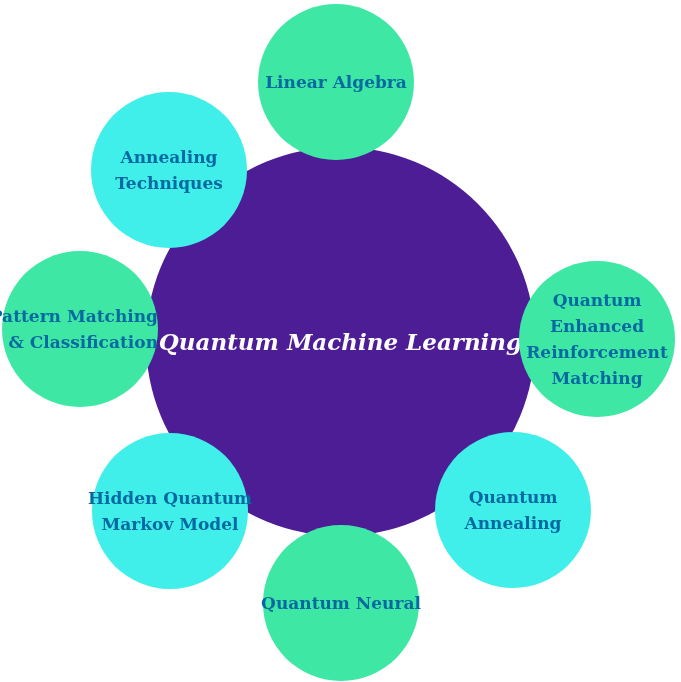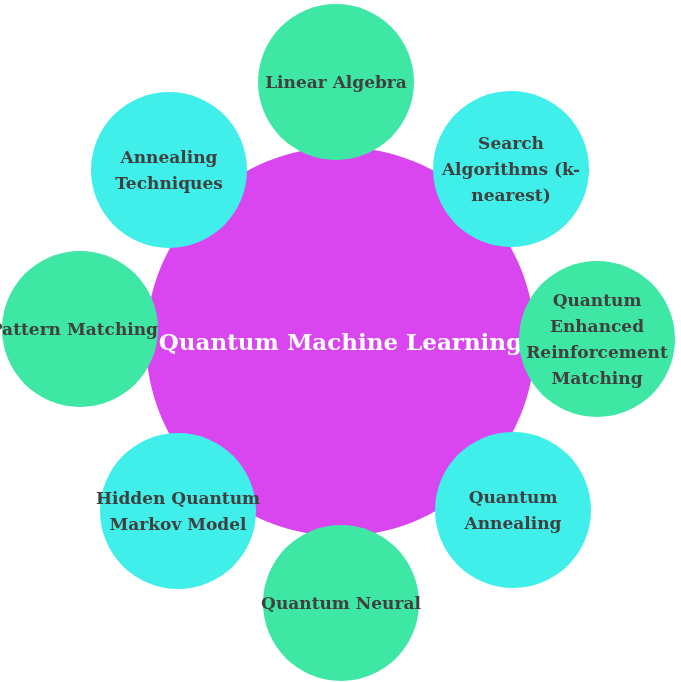--- a/index.html
+++ b/index.html
@@ -37,77 +37,73 @@
     font-weight: bold;
     line-height: 34px;
     white-space: nowrap;
   }
   .node {
     width: 156px;
     height: 156px;
     z-index: 2;
   }
   .node .line {
-    color: #404040;
+    color: #0369a1;
     font-size: 17px;
     font-weight: bold;
     line-height: 26px;
     white-space: nowrap;
   }
   .pos-top          { left: 258px; top: 4px;   }
   .pos-top-right    { left: 433px; top: 91px;  }
   .pos-right        { left: 519px; top: 261px; }
   .pos-bottom-right { left: 435px; top: 432px; }
   .pos-bottom       { left: 263px; top: 525px; justify-content: center; }
   .pos-bottom-left  { left: 92px;  top: 433px; }
   .pos-left         { left: 2px;   top: 251px; align-items: flex-end; }
   .pos-top-left     { left: 91px;  top: 92px;  }
 </style>
 </head>
 <body>
 
 <div class="canvas">
 
-  <div class="circle center-circle" style="background: #d946ef;">
+  <div class="circle center-circle" style="background: #4c1d95; font-style: italic;">
     <div class="line">Quantum Machine Learning</div>
   </div>
 
   <div class="circle node pos-top" style="background: rgb(62, 232, 164);">
     <div class="line">Linear Algebra</div>
   </div>
 
-  <div class="circle node pos-top-right" style="background: rgb(64, 239, 233);">
-    <div class="line">Search</div>
-    <div class="line">Algorithms (k-</div>
-    <div class="line">nearest)</div>
-  </div>
 
   <div class="circle node pos-right" style="background: rgb(62, 232, 164);">
     <div class="line">Quantum</div>
     <div class="line">Enhanced</div>
     <div class="line">Reinforcement</div>
     <div class="line">Matching</div>
   </div>
 
   <div class="circle node pos-bottom-right" style="background: rgb(64, 239, 233);">
     <div class="line">Quantum</div>
     <div class="line">Annealing</div>
   </div>
 
   <div class="circle node pos-bottom" style="background: rgb(62, 232, 164);">
     <div class="line">Quantum Neural</div>
   </div>
 
-  <div class="circle node pos-bottom-left" style="background: rgb(64, 239, 233); margin-left: 8px;">
+  <div class="circle node pos-bottom-left" style="background: rgb(64, 239, 233);">
     <div class="line">Hidden Quantum</div>
     <div class="line">Markov Model</div>
   </div>
 
   <div class="circle node pos-left" style="background: rgb(62, 232, 164);">
     <div class="line">Pattern Matching</div>
+    <div class="line">&amp; Classification</div>
   </div>
 
   <div class="circle node pos-top-left" style="background: rgb(64, 239, 233);">
     <div class="line">Annealing</div>
     <div class="line">Techniques</div>
   </div>
 
 </div>
 
 </body></html>

